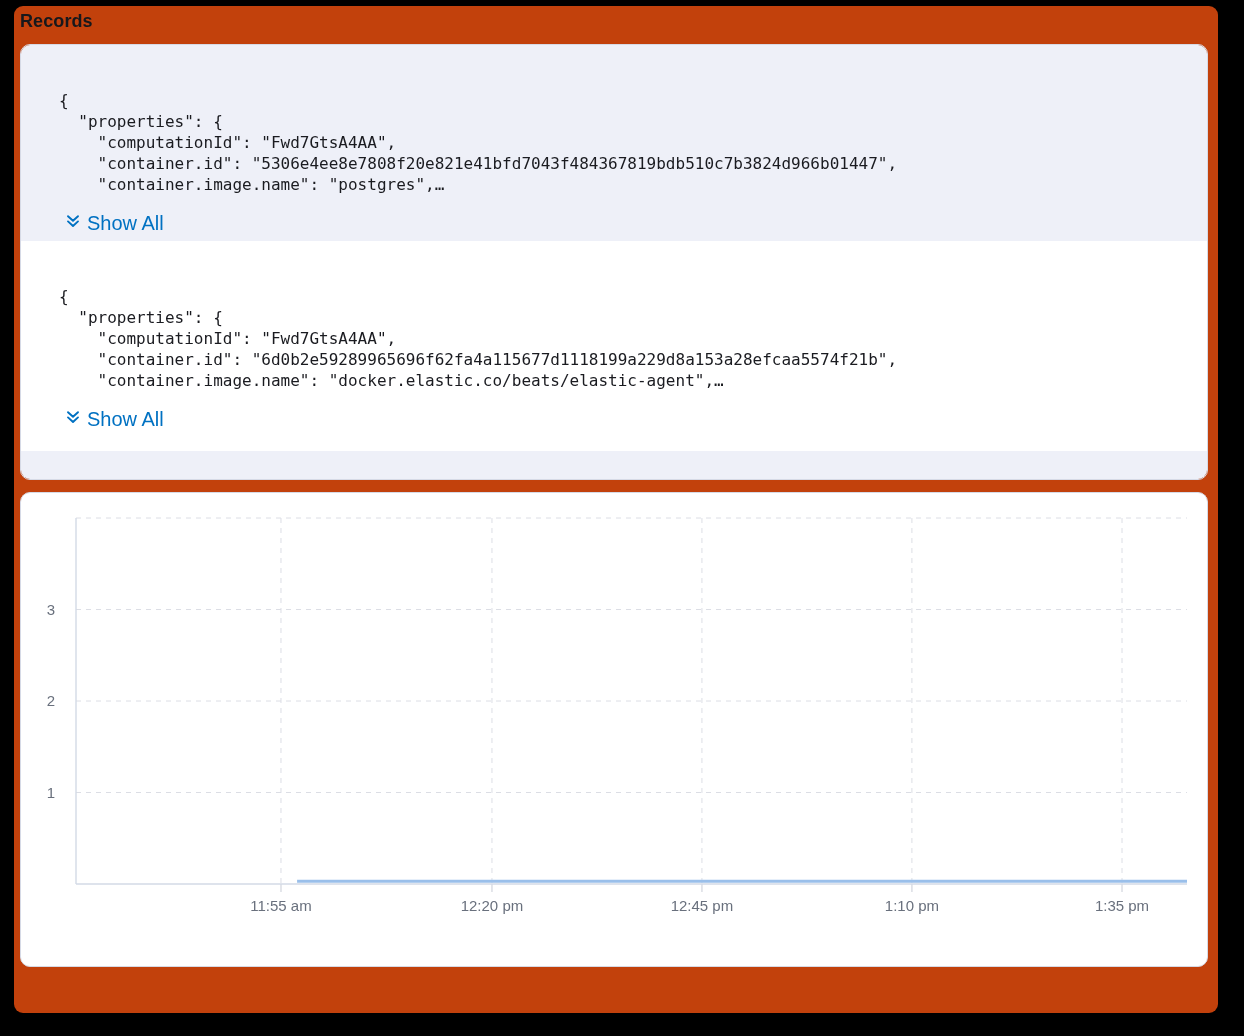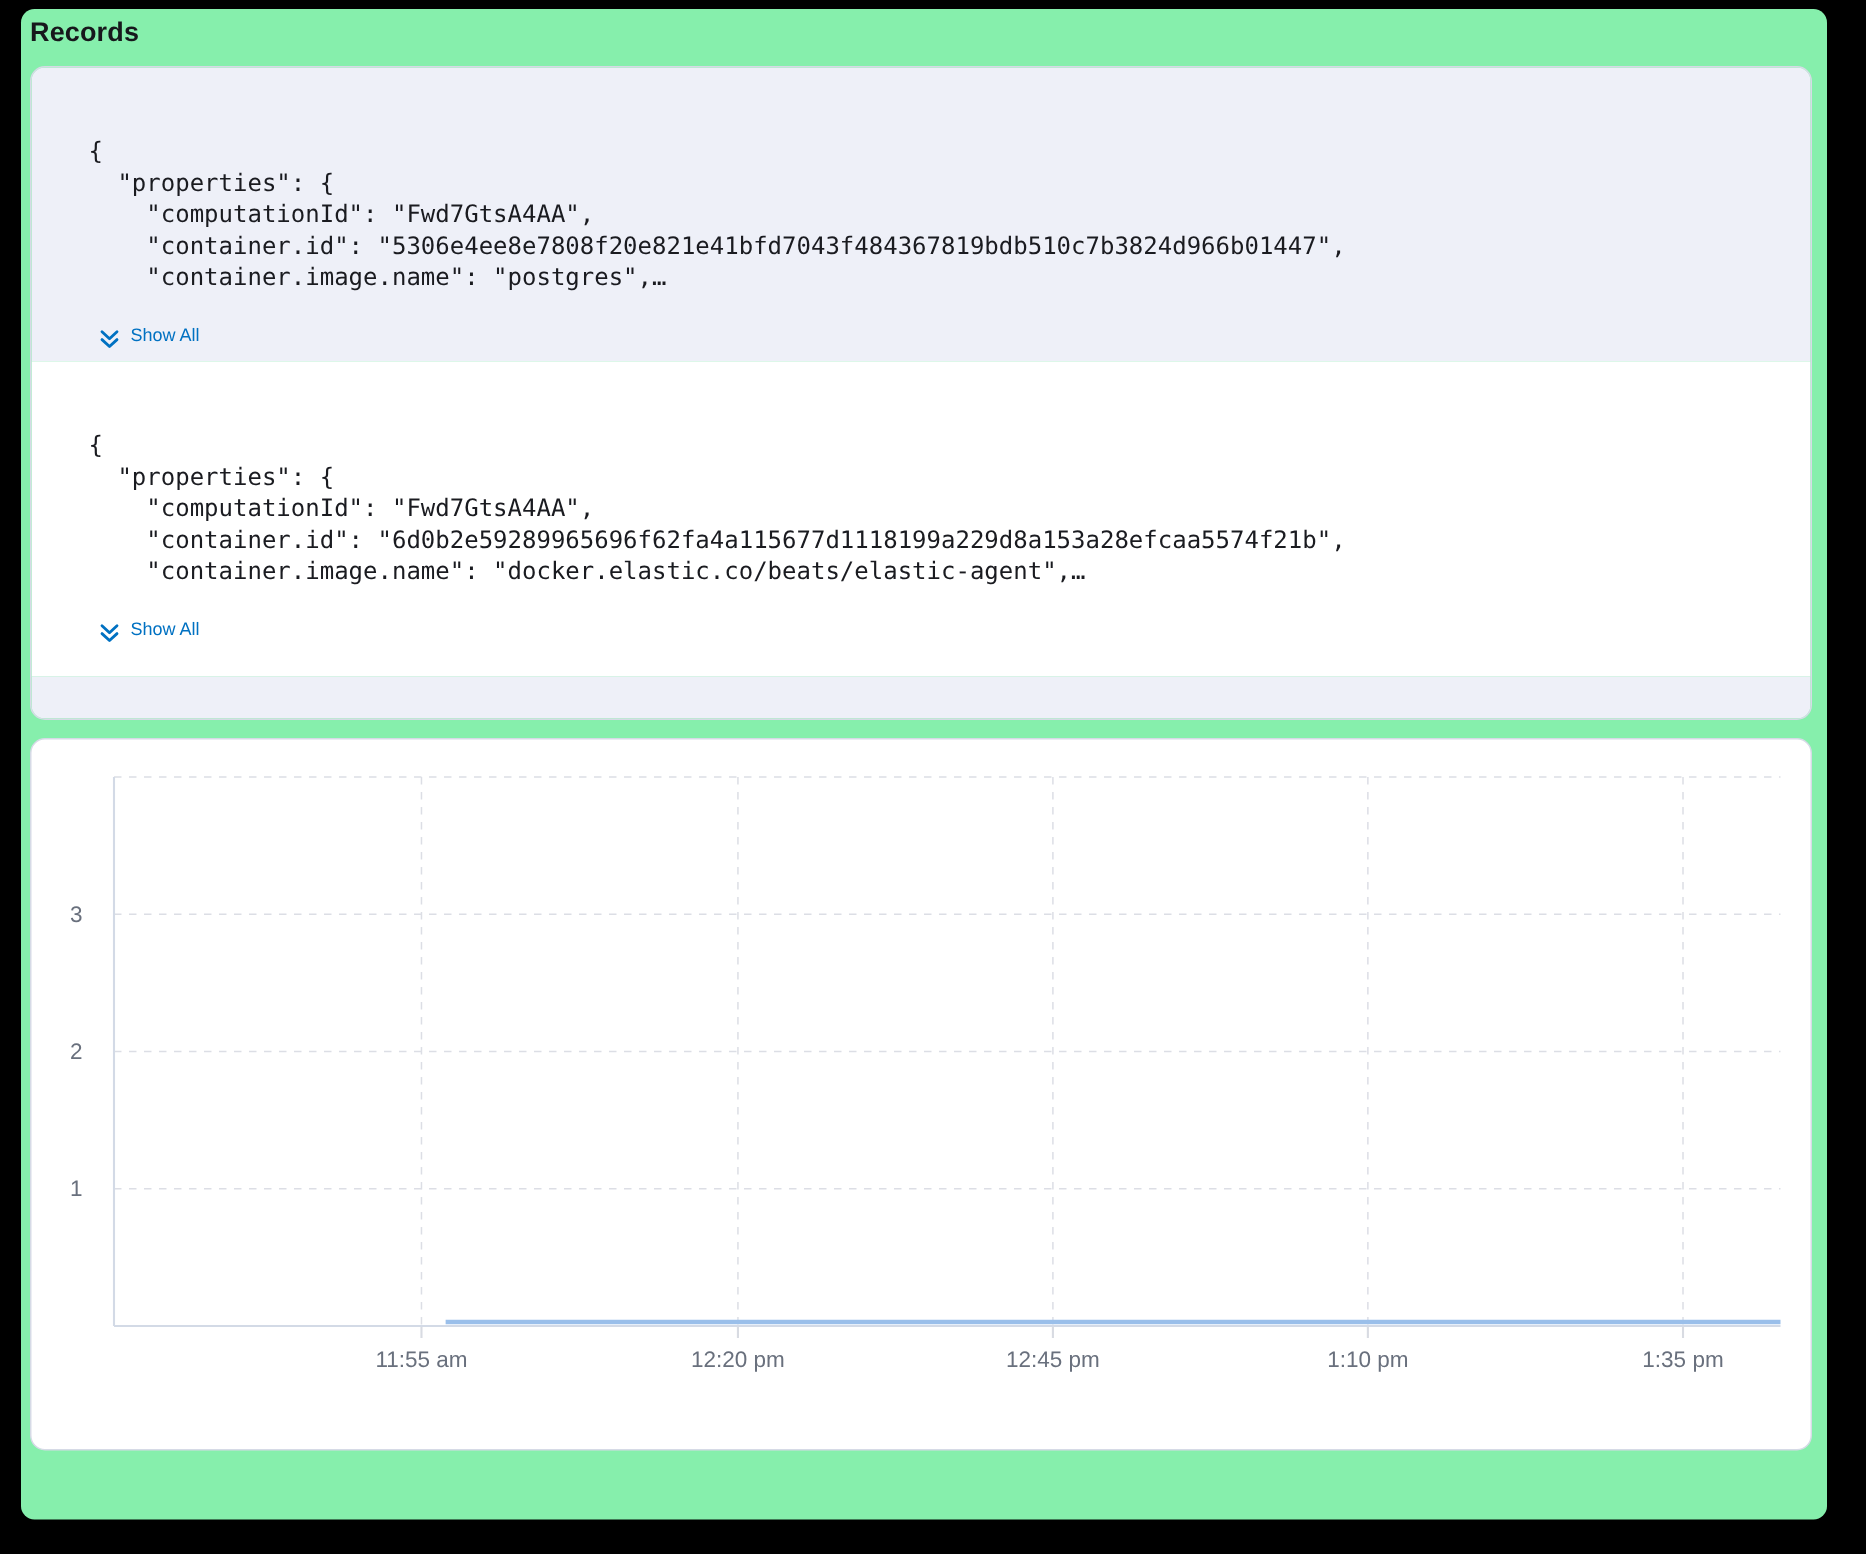--- a/index.html
+++ b/index.html
@@ -1,21 +1,21 @@
 <!DOCTYPE html>
 <html><head>
 <meta charset="utf-8">
 <style>
   * { box-sizing: border-box; margin: 0; padding: 0; }
   html, body { width: 1244px; height: 1036px; background: #000; overflow: hidden; }
   body { font-family: "Liberation Sans", sans-serif; }
 
   .window {
     position: absolute; left: 14px; top: 6px; width: 1204px; height: 1007px;
-    background: #86efac; border-radius: 9px; padding: 2px 4px 0 6px; overflow: hidden;
+    background: #c2410c; border-radius: 9px; padding: 2px 4px 0 6px; overflow: hidden;
   }
 
   .section-title {
     font-size: 18px; line-height: 22px; font-weight: 700; color: #17181c;
     margin-top: 2px; letter-spacing: 0.1px;
   }
 
   .records-panel {
     margin-top: 12px; width: 1188px; height: 436px;
     border: 1px solid #d6dae6; border-radius: 10px;
@@ -25,22 +25,22 @@
   .record-row.stripe { background: #eef0f8; }
   .record-row.r1 { height: 196px; }
   .record-row.r2 { height: 210px; background: #fff; }
   .record-row.rfill { flex: 1 1 auto; padding: 0; }
 
   .record-json {
     font-family: "DejaVu Sans Mono", monospace;
     font-size: 16px; line-height: 21px; color: #1a1b20; white-space: pre;
   }
   .show-all {
-    margin: 18px 0 0 6px; display: inline-flex; align-items: flex-end; gap: 6px;
-    color: #0071c2; font-size: 12px; line-height: 21px; text-decoration: none;
+    margin: 18px 0 0 6px; display: inline-flex; align-items: flex-start; gap: 6px;
+    color: #0071c2; font-size: 20px; line-height: 21px; text-decoration: none;
     cursor: pointer;
   }
   .show-all svg { display: block; }
 
   .chart-title { margin-top: 16px; }
   .chart-panel {
     margin-top: 12px; width: 1188px; height: 475px;
     border: 1px solid #d6dae6; border-radius: 10px; background: #fff; overflow: hidden;
   }
   .chart-panel svg { display: block; }

